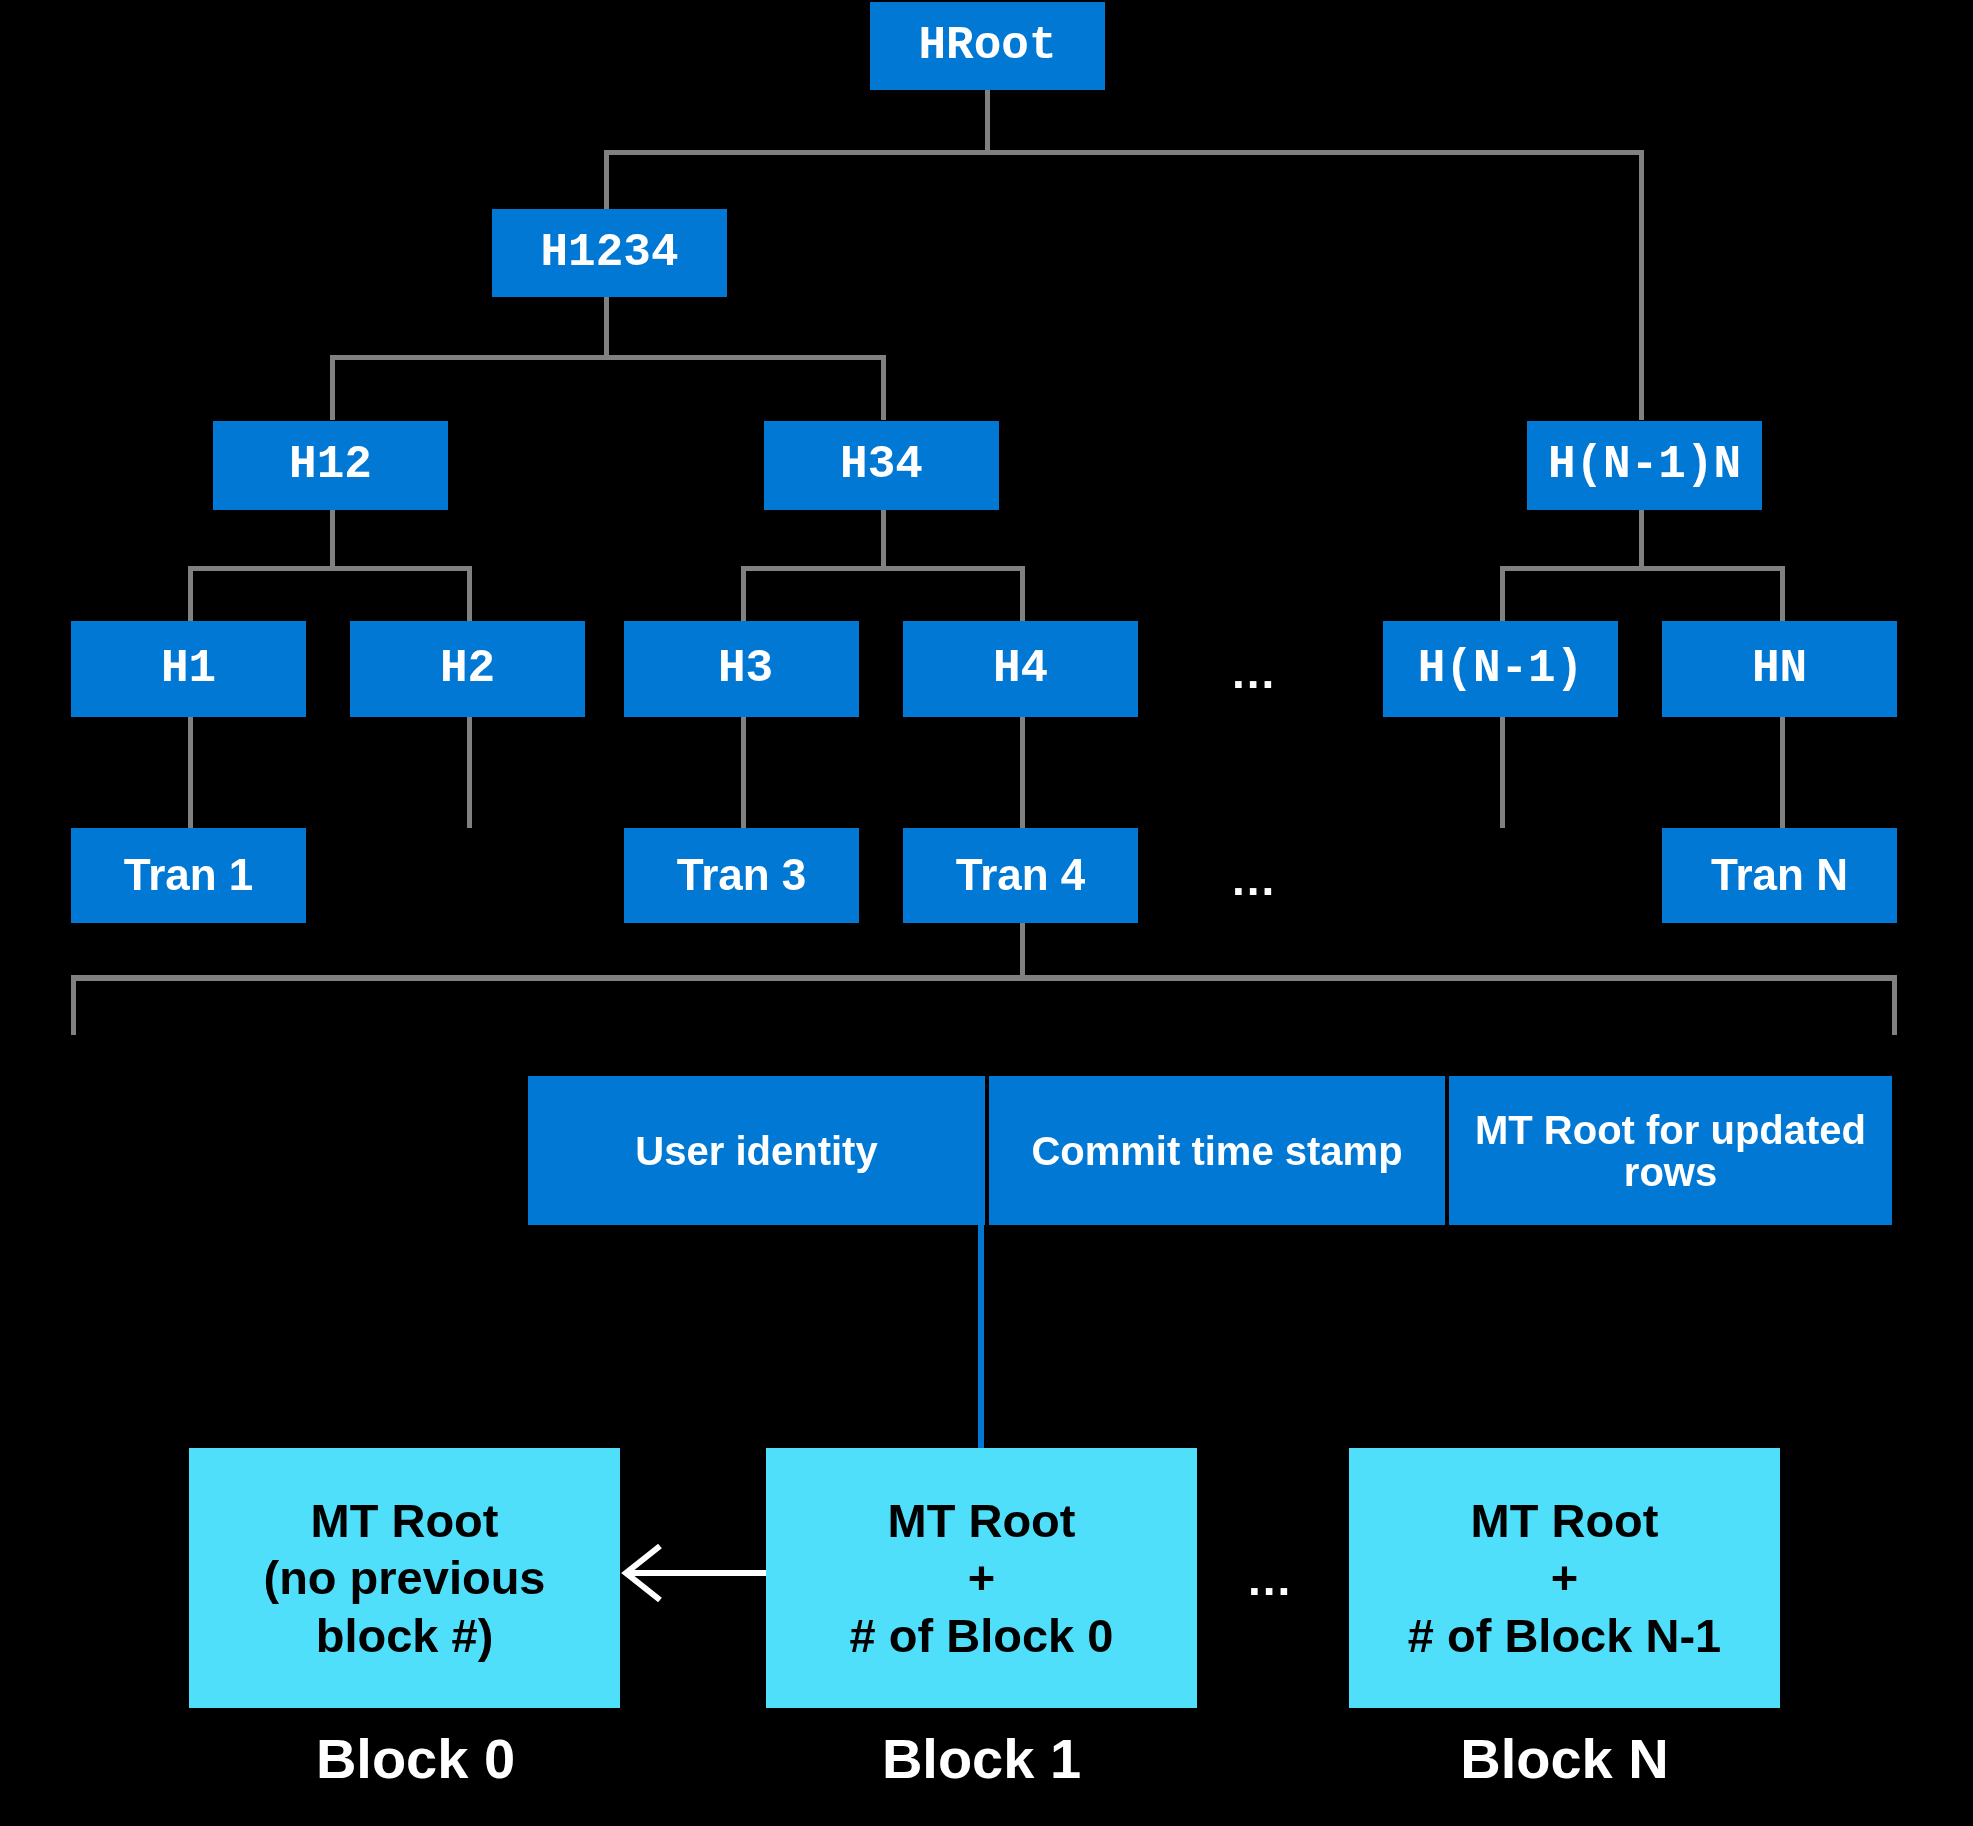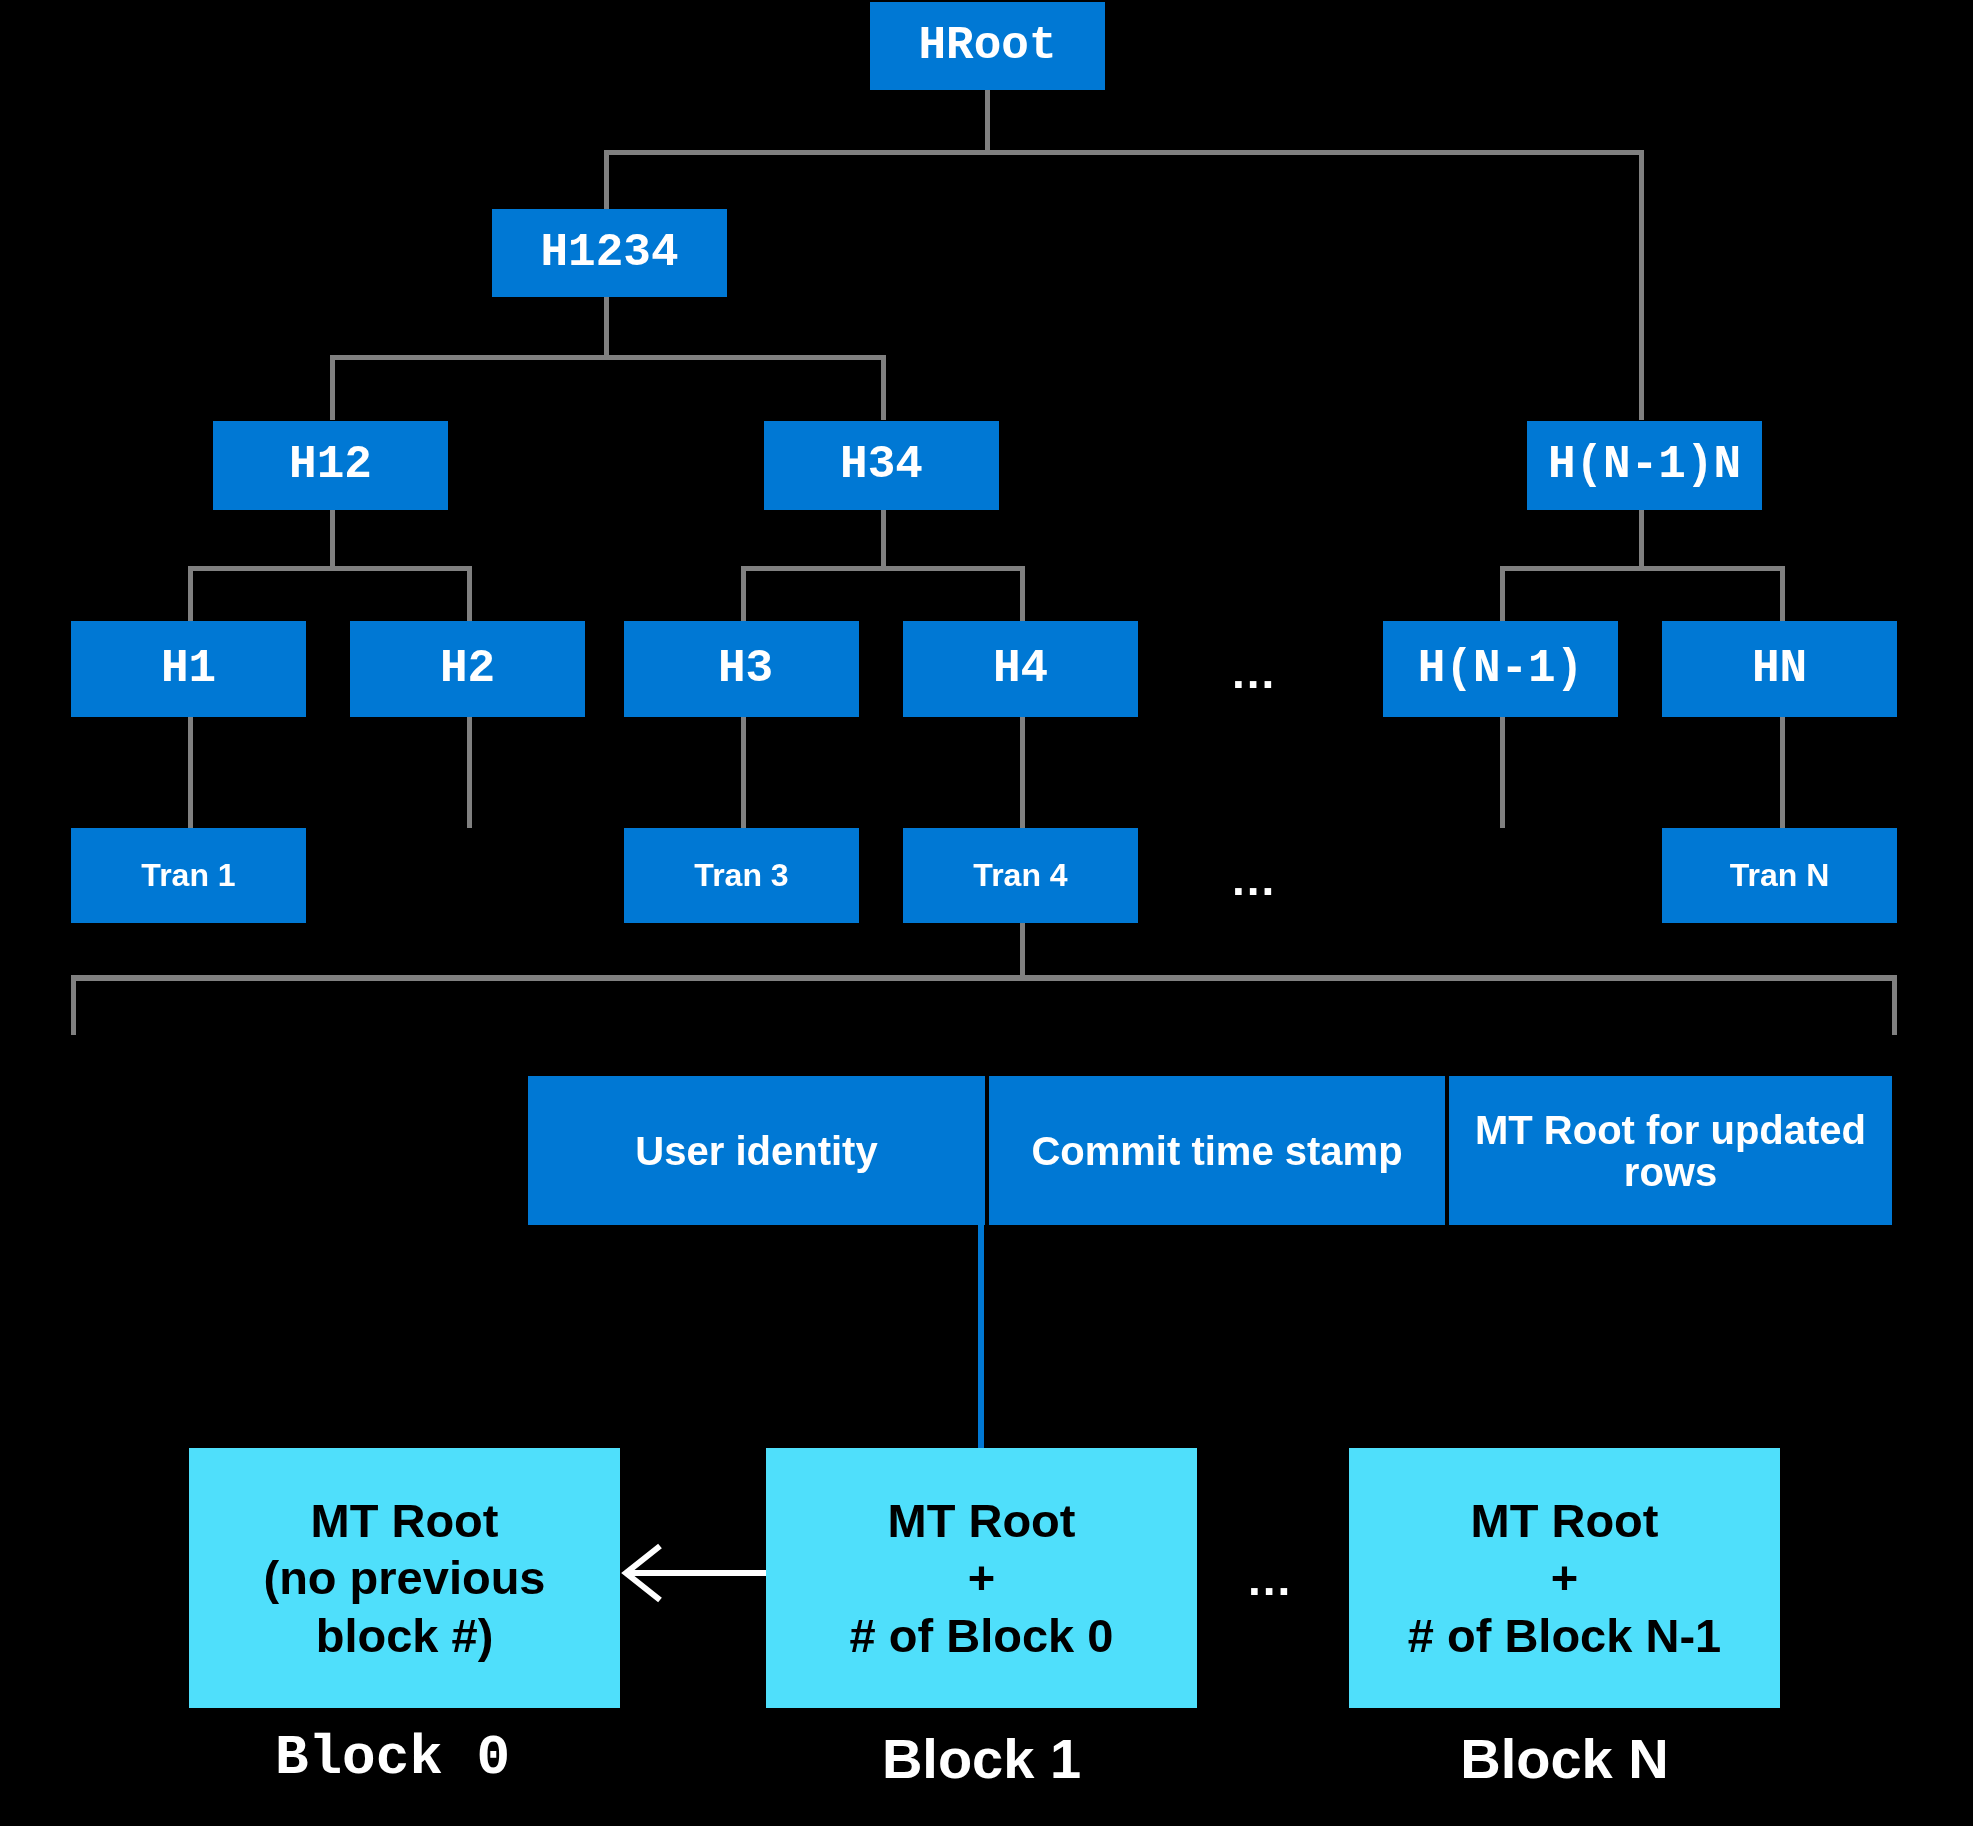--- a/index.html
+++ b/index.html
@@ -5,21 +5,21 @@
   html,body{margin:0;padding:0;background:#000;}
   body{width:1973px;height:1826px;position:relative;overflow:hidden;
        font-family:"Liberation Sans","DejaVu Sans",sans-serif;}
   #stage{position:absolute;left:0;top:0;width:1973px;height:1826px;}
 
   .node{position:absolute;background:#0078D4;color:#fff;
         display:flex;align-items:center;justify-content:center;
         font-weight:700;text-align:center;line-height:1.05;
         box-sizing:border-box;}
   .hash{font-size:46px;font-family:Liberation Mono, monospace;}
-  .tran{font-size:32px;}
+  .tran{font-size:44px;}
   .detail{font-size:40px;padding:4px 8px;}
 
   .blk{position:absolute;background:#4FDFFB;color:#000;
        display:flex;align-items:center;justify-content:center;
        text-align:center;font-weight:700;font-size:47px;line-height:1.22;
        box-sizing:border-box;}
 
   .blabel{position:absolute;color:#fff;font-weight:700;font-size:56px;
           text-align:center;}
 
@@ -169,17 +169,17 @@
   <div class="ell" style="left:1248px;top:1552px;">...</div>
 
   <div class="blk" style="left:1349px;top:1448px;width:431px;height:260px;">
     <div>
       <div>MT Root</div>
       <div>+</div>
       <div># of Block N-1</div>
     </div>
   </div>
 
-  <div class="blabel" style="left:177px;top:1726px;width:431px;font-family:Liberation Mono, monospace;">Block 0</div>
+  <div class="blabel" style="left:200px;top:1726px;width:431px;">Block 0</div>
   <div class="blabel" style="left:766px;top:1726px;width:431px;">Block 1</div>
   <div class="blabel" style="left:1349px;top:1726px;width:431px;">Block N</div>
 
 </div>
 
 </body></html>

